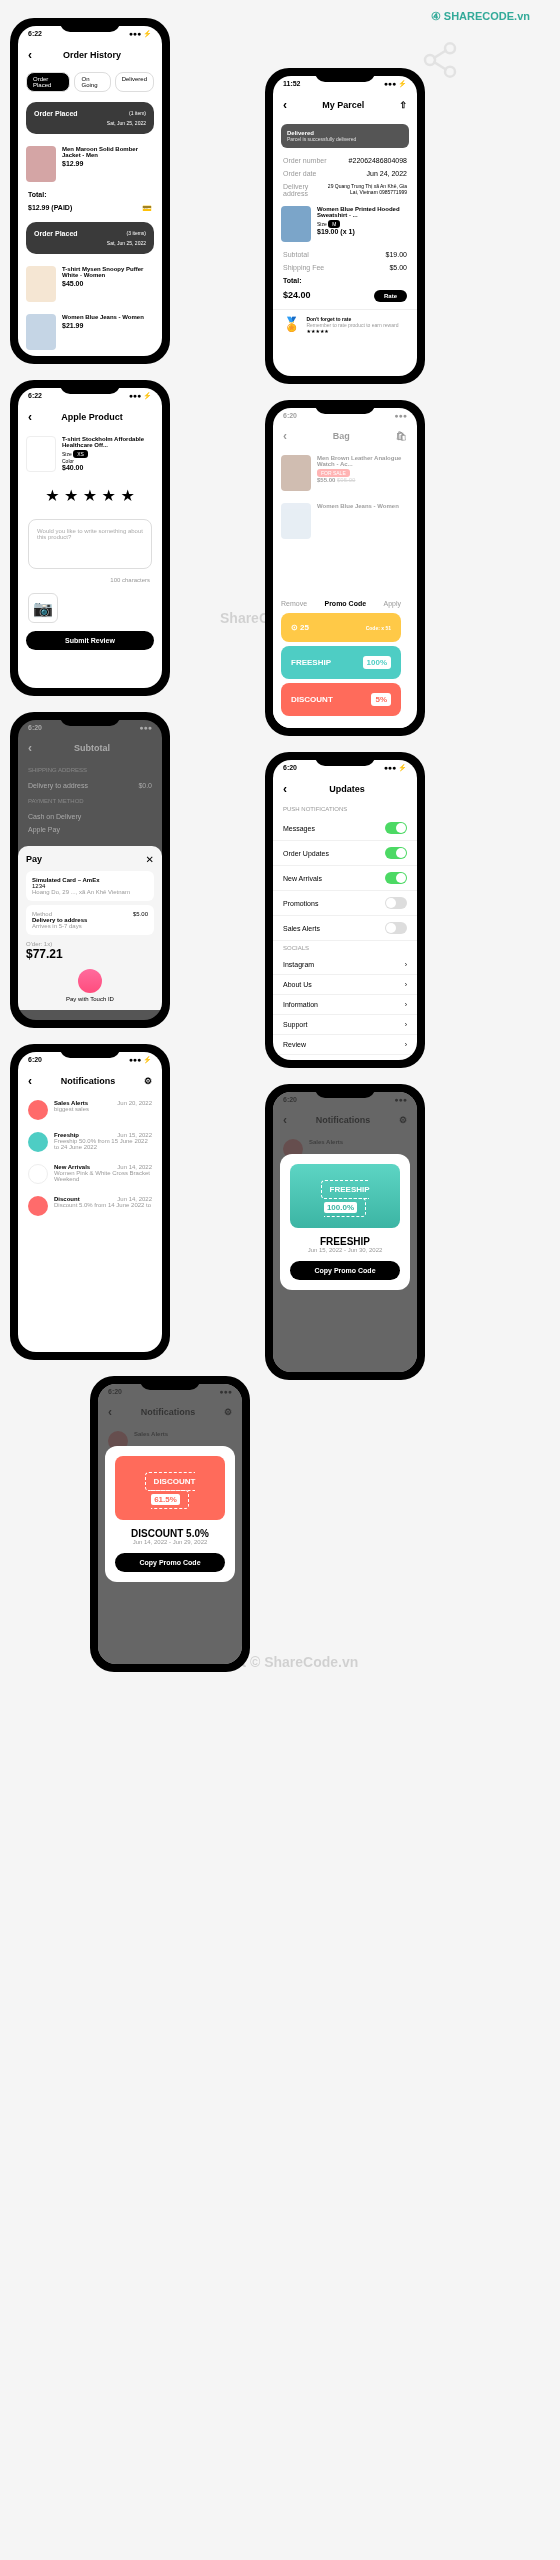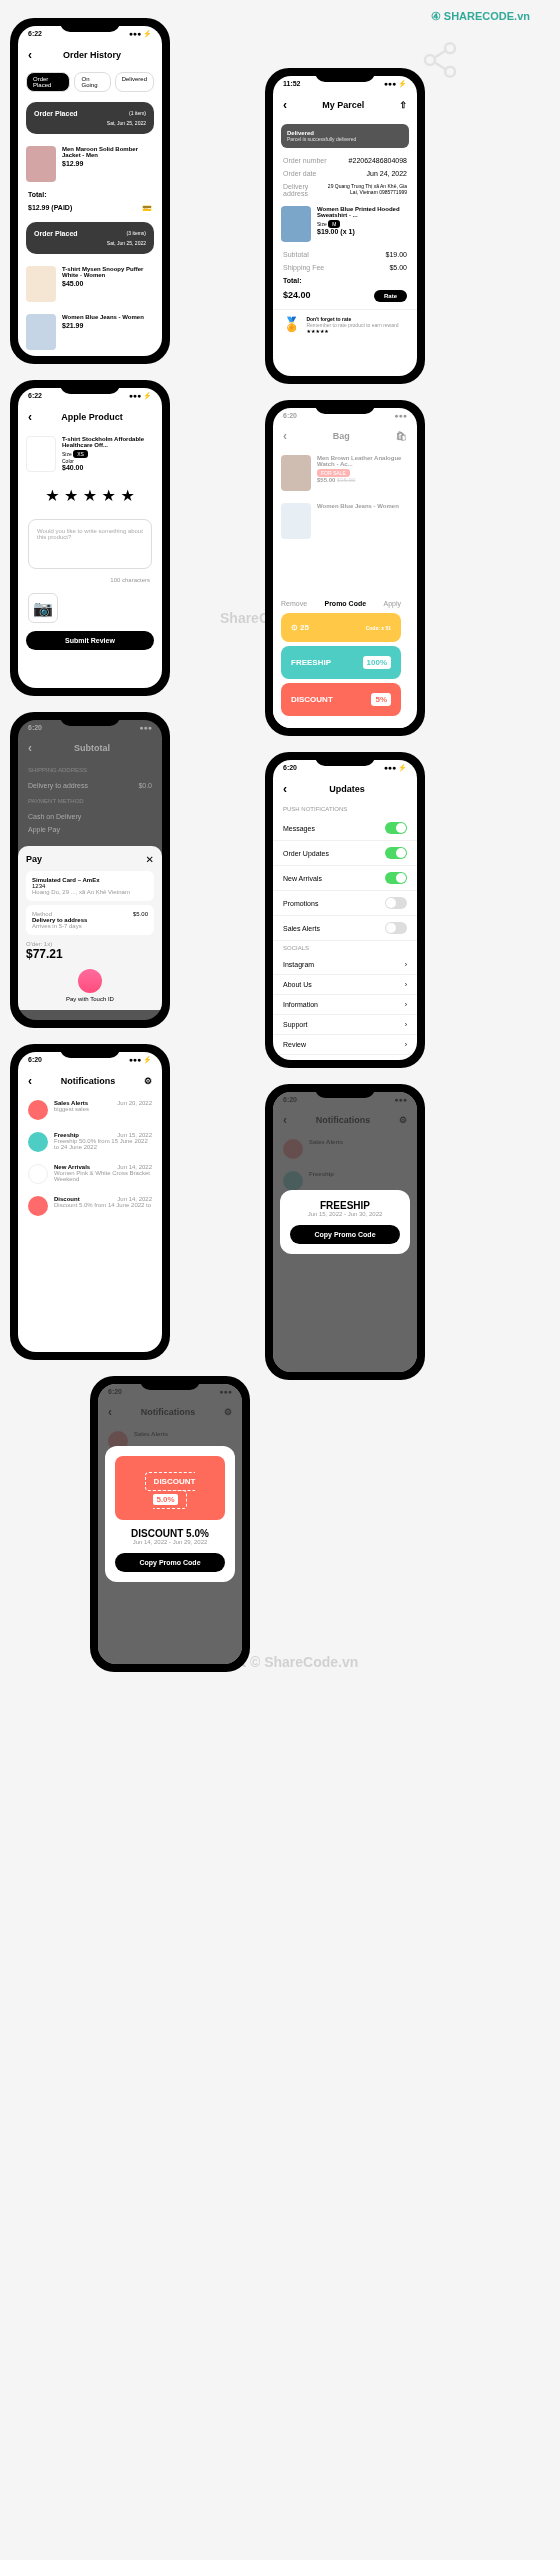--- a/index.html
+++ b/index.html
@@ -266,21 +266,21 @@
 <div class="notif" style="opacity:0.4">
             <div class="ico" style="background:#ff6b6b"></div>
             <div><b>Sales Alerts</b></div>
           </div>
 <div class="notif" style="opacity:0.4">
             <div class="ico" style="background:#4ecdc4"></div>
             <div><b>Freeship</b></div>
           </div>
 <div class="overlay ctr">
 <div class="modal">
-<div style="background:#ff6b5b;border-radius:8px;padding:14px;text-align:center;color:#fff;margin-bottom:8px"><span style="border:1px dashed #fff;padding:4px 8px;border-radius:4px;font-size:8px;font-weight:700"><span>DISCOUNT</span> <span style="background:#fff;color:#ff6b5b;padding:1px 3px;border-radius:2px">5.0%</span></span></div>
+<div style="background:#ff6b5b;border-radius:8px;padding:14px;text-align:center;color:#fff;margin-bottom:8px"><span style="border:1px dashed #fff;padding:4px 8px;border-radius:4px;font-size:8px;font-weight:700"><span>DISCOUNT</span> <span style="background:#fff;color:#ff6b5b;padding:1px 3px;border-radius:2px">61.5%</span></span></div>
 <div style="text-align:center;font-weight:700;font-size:10px">DISCOUNT 5.0%</div>
 <div style="text-align:center;font-size:6px;color:#999">Jun 14, 2022 - Jun 29, 2022</div>
 <div class="btn" style="margin:8px 0 0 0">Copy Promo Code</div>
 </div>
 </div>
 </div>
 </div>
 
 </div>
 
@@ -459,20 +459,21 @@
 <div class="notif" style="opacity:0.4">
             <div class="ico" style="background:#ff6b6b"></div>
             <div><b>Sales Alerts</b></div>
           </div>
 <div class="notif" style="opacity:0.4">
             <div class="ico" style="background:#4ecdc4"></div>
             <div><b>Freeship</b></div>
           </div>
 <div class="overlay ctr">
 <div class="modal">
+<div style="background:linear-gradient(#5dd5c4,#3cb5a4);border-radius:8px;padding:14px;text-align:center;color:#fff;margin-bottom:8px"><span style="border:1px dashed #fff;padding:4px 8px;border-radius:4px;font-size:8px;font-weight:700"><span>FREESHIP</span> <span style="background:#fff;color:#3cb5a4;padding:1px 3px;border-radius:2px">100.0%</span></span></div>
 <div style="text-align:center;font-weight:700;font-size:10px">FREESHIP</div>
 <div style="text-align:center;font-size:6px;color:#999">Jun 15, 2022 - Jun 30, 2022</div>
 <div class="btn" style="margin:8px 0 0 0">Copy Promo Code</div>
 </div>
 </div>
 </div>
 </div>
 
 </div>
 </div>

